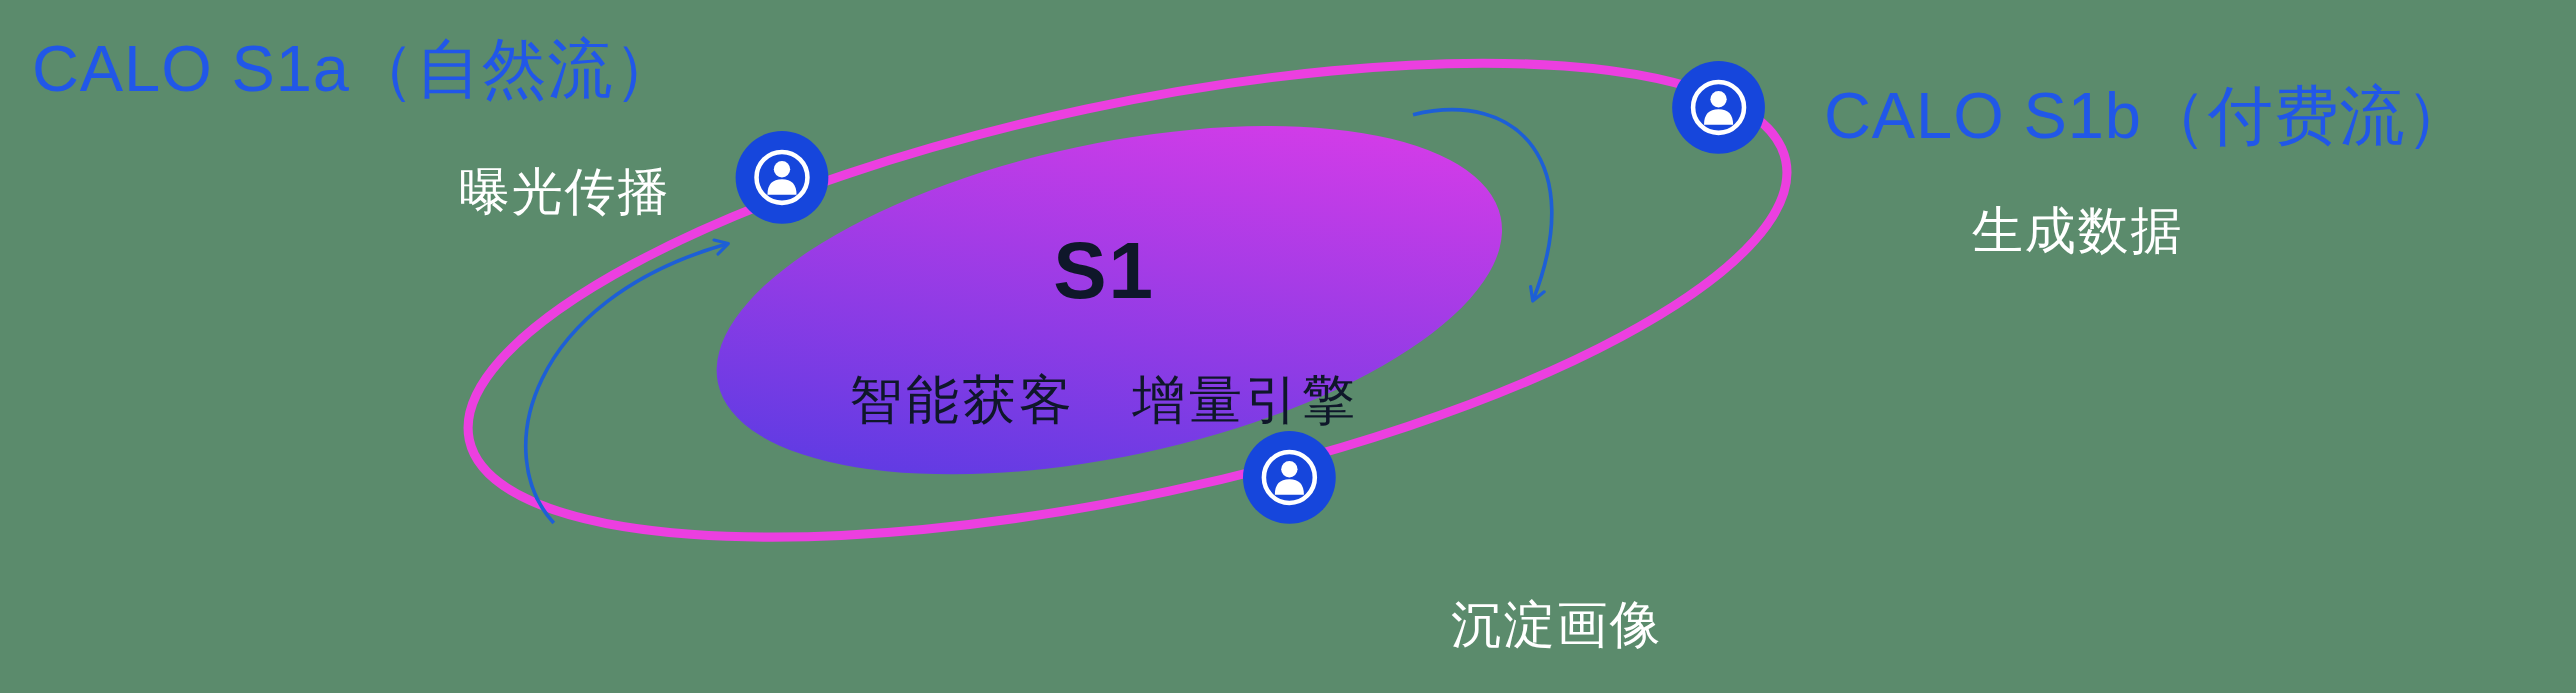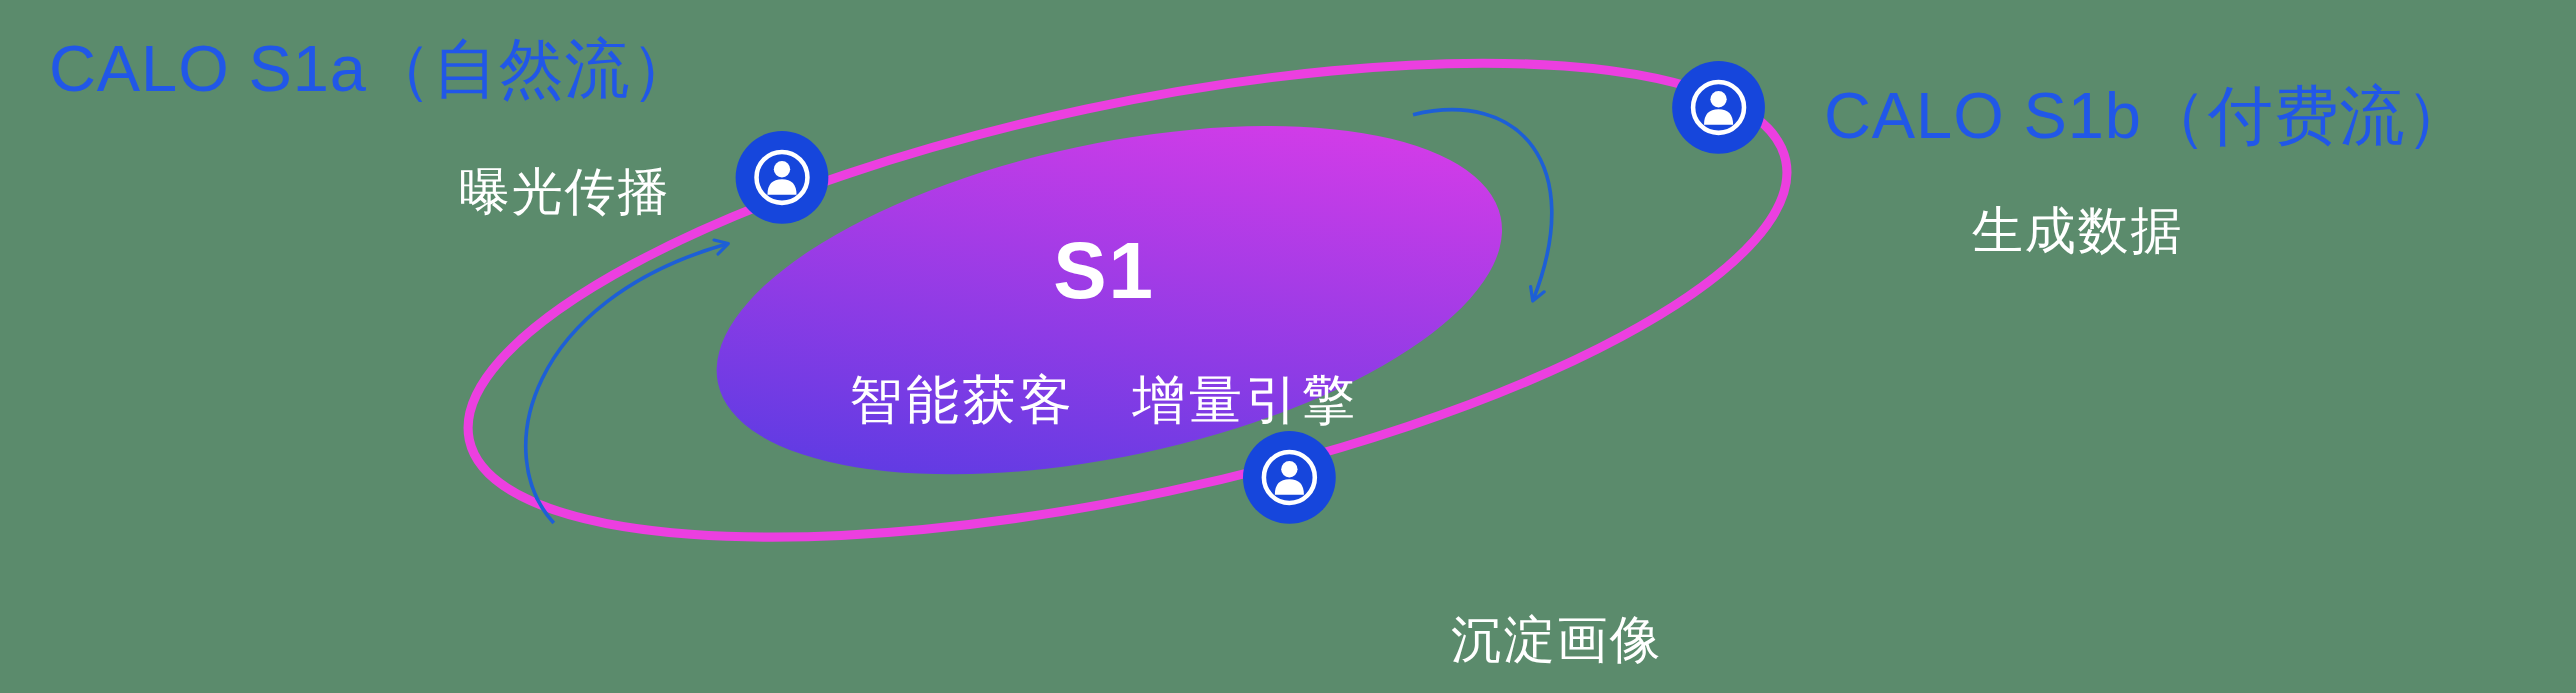--- a/index.html
+++ b/index.html
@@ -39,21 +39,21 @@
     font-weight: 500;
     letter-spacing: 1.8px;
   }
 
   .core-text {
     position: absolute;
     left: 1104px;
     top: 193px;
     transform: translateX(-50%);
     text-align: center;
-    color: #ffffff;
+    color: #0f172a;
     white-space: pre;
   }
 
   .core-title {
     font-size: 80px;
     font-weight: 600;
     letter-spacing: 1.8px;
   }
 
   .core-subtitle {
@@ -109,22 +109,22 @@
     <g transform="translate(1418,525)">
       <use href="#personIcon"></use>
     </g>
   </svg>
 
   <div class="core-text">
     <div class="core-title">S1</div>
     <div class="core-subtitle">智能获客　增量引擎</div>
   </div>
 
-  <div class="label blue-label" style="left:49px; top:33px;text-align:center;">CALO S1a（自然流）</div>
+  <div class="label blue-label" style="left:32px; top:33px;text-align:center;">CALO S1a（自然流）</div>
   <div class="label white-sub" style="left:459px; top:164px;">曝光传播</div>
 
   <div class="label blue-label" style="left:1824px; top:80px;text-align:right;">CALO S1b（付费流）</div>
   <div class="label white-sub" style="left:1972px; top:195px;margin-top:8px;">生成数据</div>
 
-  <div class="label white-sub" style="left:1451px; top:616px;font-family:Liberation Mono, monospace;">沉淀画像</div>
+  <div class="label white-sub" style="left:1451px; top:597px;">沉淀画像</div>
 
 </div>
 
 
 </body></html>

